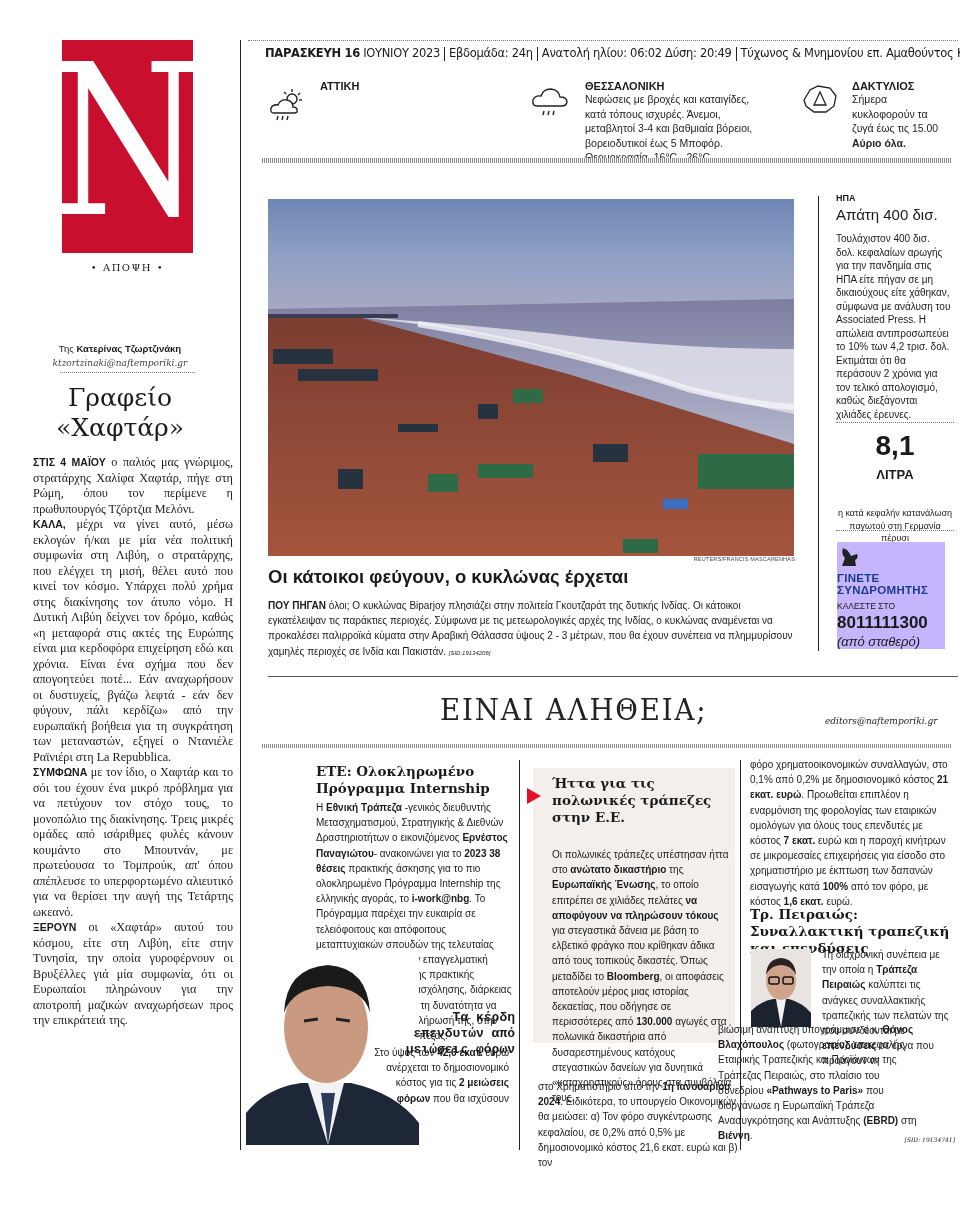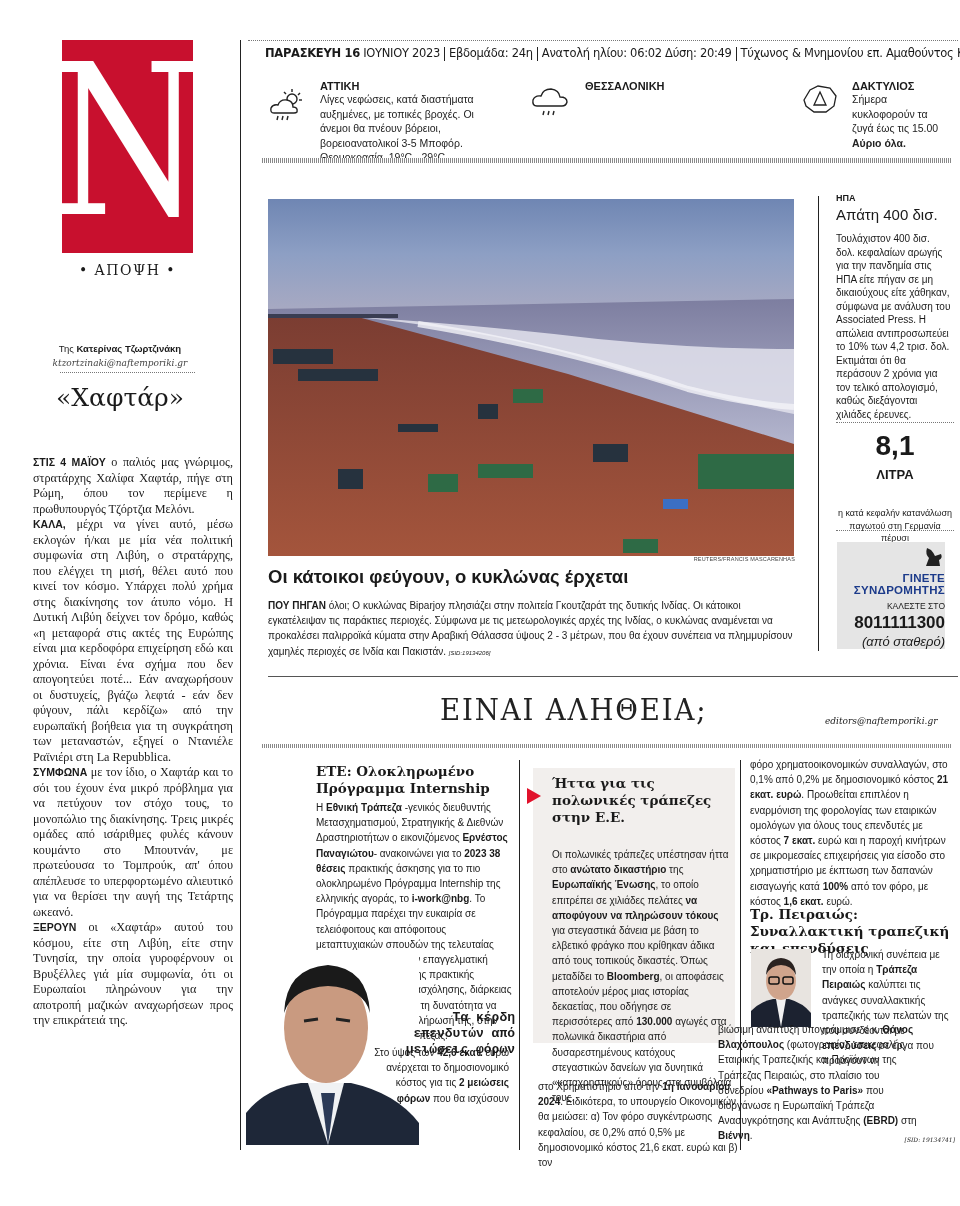--- a/index.html
+++ b/index.html
@@ -5,21 +5,21 @@
   * { box-sizing: border-box; margin: 0; padding: 0; }
   html, body { width: 960px; height: 1206px; background: #fff; overflow: hidden; }
   body { position: relative; font-family: "Liberation Sans", sans-serif; color: #1a1a1a; }
   .abs { position: absolute; }
   .cond { font-family: "DejaVu Sans", sans-serif; letter-spacing: -0.3px; }
   b { font-weight: bold; }
 
   
   #logo { left: 62px; top: 40px; width: 131px; height: 213px; background: #c8102e; display:flex; align-items:center; justify-content:center; }
   #logo span { color: #fff; font-family: "DejaVu Serif", serif; font-size: 210px; line-height: 1; transform: scaleX(0.82); display:block; margin-top: -10px; }
-  #section-label { left: 62px; top: 262px; width: 131px; text-align: center; font-family: "DejaVu Serif", serif; font-size: 14px; letter-spacing: 1.5px; }
+  #section-label { left: 62px; top: 262px; width: 131px; text-align: center; font-family: "DejaVu Serif", serif; font-size: 10px; letter-spacing: 1.5px; }
 
   
   #author { left: 20px; top: 343px; width: 200px; text-align: center; font-size: 9.5px; }
   #author-email { left: 20px; top: 358px; width: 200px; text-align: center; font-size: 9px; font-style: italic; font-family: "DejaVu Serif", serif; color: #444; }
   .dotline { border-top: 1px dotted #777; height: 0; }
   #op-title { left: 20px; top: 383px; width: 200px; text-align: center; font-family: "DejaVu Serif", serif; font-size: 25px; line-height: 30px; }
 
   #op-body { left: 33px; top: 455px; width: 200px; font-family: "Liberation Serif", serif; font-size: 12.2px; line-height: 15.5px; text-align: justify; }
   #op-body p { margin: 0; }
   #op-body .lead { font-family: "Liberation Sans", sans-serif; font-weight: bold; font-size: 10.5px; }
@@ -41,21 +41,21 @@
   #photo-body { left: 268px; top: 598px; width: 530px; font-size: 10px; line-height: 15.2px; }
 
   
   #usa-rule { left: 818px; top: 196px; width: 1px; height: 455px; background: #222; }
   #usa-kicker { left: 836px; top: 193px; font-size: 9px; font-weight: bold; }
   #usa-title { left: 836px; top: 206px; font-size: 15px; }
   #usa-body { left: 836px; top: 232px; width: 115px; font-size: 10px; line-height: 13.5px; }
   #stat-value { left: 836px; top: 430px; width: 118px; text-align:center; font-size: 28px; font-weight: bold; }
   #stat-unit { left: 836px; top: 467px; width: 118px; text-align:center; font-size: 13px; font-weight: bold; }
   #stat-desc { left: 836px; top: 486px; width: 118px; text-align:center; font-size: 9px; line-height: 12.5px; margin-top: 21px; }
-  #subscribe { left: 837px; top: 542px; width: 108px; height: 107px; background: #e5e5e5; text-align:right; }
+  #subscribe { left: 837px; top: 542px; width: 108px; height: 107px; background: #c4b5fd; text-align:left; }
   #subscribe .t1 { color: #1b3a8a; font-weight: bold; font-size: 11.5px; line-height: 12px; letter-spacing: 0.3px; }
   #subscribe .t2 { font-size: 8.5px; margin-top: 5px; }
   #subscribe .t3 { font-size: 17px; font-weight: bold; margin-top: 2px; }
   #subscribe .t4 { font-size: 13px; margin-top: 1px; font-style: italic; }
 
   
   #sec-rule-top { left: 268px; top: 676px; width: 690px; height: 1px; background: #555; }
   #sec-title { left: 440px; top: 692px; font-family: "DejaVu Serif", serif; font-size: 30px; letter-spacing: 2px; font-weight: normal; color: #222; transform: scaleX(0.92); transform-origin: left; }
   #sec-email { left: 825px; top: 716px; font-size: 9px; font-style: italic; font-family: "DejaVu Serif", serif; }
   #sec-bar { left: 262px; top: 744px; width: 690px; height: 4px; background: repeating-linear-gradient(90deg, #888 0 1px, #fff 1px 2px); }
@@ -96,20 +96,21 @@
 </div>
 <div id="section-label" class="abs">• ΑΠΟΨΗ •</div>
 
 <div id="author" class="abs">
   <span>Της</span>
   <b>Κατερίνας Τζωρτζινάκη</b>
 </div>
 <div id="author-email" class="abs">ktzortzinaki@naftemporiki.gr</div>
 <div class="abs dotline" style="left:60px; top:372px; width:135px;"></div>
 <div id="op-title" class="abs">
+  <div>Γραφείο</div>
   <div>«Χαφτάρ»</div>
 </div>
 
 <div id="op-body" class="abs">
     <p><span class="lead">ΣΤΙΣ 4 ΜΑΪΟΥ</span><span> ο παλιός μας γνώριμος, στρατάρχης Χαλίφα Χαφτάρ, πήγε στη Ρώμη, όπου τον περίμενε η πρωθυπουργός Τζόρτζια Μελόνι.</span></p>
     <p><span class="lead">ΚΑΛΑ,</span><span> μέχρι να γίνει αυτό, μέσω εκλογών ή/και με μία νέα πολιτική συμφωνία στη Λιβύη, ο στρατάρχης, που ελέγχει τη μισή, θέλει αυτό που κινεί τον κόσμο. Υπάρχει πολύ χρήμα στης διακίνησης τον άτυπο νόμο. Η Δυτική Λιβύη δείχνει τον δρόμο, καθώς «η μεταφορά στις ακτές της Ευρώπης είναι μια κερδοφόρα επιχείρηση εδώ και χρόνια. Είναι ένα σχήμα που δεν απογοητεύει ποτέ... Εάν αναχωρήσουν οι δυστυχείς, βγάζω λεφτά - εάν δεν φύγουν, πάλι κερδίζω» από την ευρωπαϊκή βοήθεια για τη συγκράτηση των μεταναστών, εξηγεί ο Ντανιέλε Ραϊνιέρι στη La Repubblica.</span></p>
     <p><span class="lead">ΣΥΜΦΩΝΑ</span><span> με τον ίδιο, ο Χαφτάρ και το σόι του έχουν ένα μικρό πρόβλημα για να πετύχουν τον στόχο τους, το μονοπώλιο της διακίνησης. Τρεις μικρές ομάδες από ισάριθμες φυλές κάνουν κουμάντο στο Μπουτνάν, με πρωτεύουσα το Τομπρούκ, απ' όπου απέπλευσε το υπερφορτωμένο αλιευτικό για να θερίσει την αυγή της Τετάρτης ωκεανό.</span></p>
     <p><span class="lead">ΞΕΡΟΥΝ</span><span> οι «Χαφτάρ» αυτού του κόσμου, είτε στη Λιβύη, είτε στην Τυνησία, την οποία γυροφέρνουν οι Βρυξέλλες γιά μία συμφωνία, ότι οι Ευρωπαίοι πληρώνουν για την αποτροπή μαζικών αναχωρήσεων προς την επικράτειά της.</span></p>
   </div>
 
@@ -129,33 +130,33 @@
     <line x1="34" y1="15" x2="31" y2="15" stroke="#222" stroke-width="1.4"></line>
     <line x1="16" y1="7" x2="18" y2="9" stroke="#222" stroke-width="1.4"></line>
     <path d="M6 28 Q2 28 3 23 Q5 19 10 20 Q12 14 19 15 Q25 16 25 22 Q30 22 29 27 Q28 28 26 28 Z" fill="#fff" stroke="#222" stroke-width="1.4"></path>
     <line x1="10" y1="31" x2="9" y2="35" stroke="#222" stroke-width="1.4"></line>
     <line x1="15" y1="31" x2="14" y2="35" stroke="#222" stroke-width="1.4"></line>
     <line x1="20" y1="31" x2="19" y2="35" stroke="#222" stroke-width="1.4"></line>
   </svg>
 </div>
 <div class="abs" style="left:320px; top:80px; width:180px;">
   <div class="wx-title">ΑΤΤΙΚΗ</div>
-  <div class="wx-text">Λίγες νεφώσεις, κατά διαστήματα αυξημένες, με τοπικές βροχές. Οι άνεμοι θα πνέουν βόρειοι, βορειοανατολικοί 3-5 Μποφόρ. Θερμοκρασία, 19°C - 29°C.</div>
 </div>
 
 <div class="abs" style="left:530px; top:82px;">
   <svg class="wx-icon" viewBox="0 0 40 40">
     <path d="M7 24 Q2 24 3 18 Q5 13 11 14 Q13 7 21 7 Q29 8 30 15 Q37 15 37 20 Q36 24 32 24 Z" fill="#fff" stroke="#222" stroke-width="1.4"></path>
     <line x1="14" y1="29" x2="13" y2="33" stroke="#222" stroke-width="1.4"></line>
     <line x1="19" y1="29" x2="18" y2="33" stroke="#222" stroke-width="1.4"></line>
     <line x1="24" y1="29" x2="23" y2="33" stroke="#222" stroke-width="1.4"></line>
   </svg>
 </div>
 <div class="abs" style="left:585px; top:80px; width:185px;">
   <div class="wx-title">ΘΕΣΣΑΛΟΝΙΚΗ</div>
+  <div class="wx-text">Νεφώσεις με βροχές και καταιγίδες, κατά τόπους ισχυρές. Άνεμοι, μεταβλητοί 3-4 και βαθμιαία βόρειοι, βορειοδυτικοί έως 5 Μποφόρ. Θερμοκρασία, 16°C - 26°C.</div>
 </div>
 
 <div class="abs" style="left:800px; top:80px;">
   <svg class="wx-icon" viewBox="0 0 40 40">
     <path d="M4 20 L10 10 L18 6 L30 8 L36 16 L34 26 L26 32 L14 32 L6 26 Z" fill="none" stroke="#222" stroke-width="1.3"></path>
     <path d="M20 12 L26 25 L14 25 Z" fill="none" stroke="#222" stroke-width="1.3"></path>
   </svg>
 </div>
 <div class="abs" style="left:852px; top:80px; width:100px;">
   <div class="wx-title">ΔΑΚΤΥΛΙΟΣ</div>

